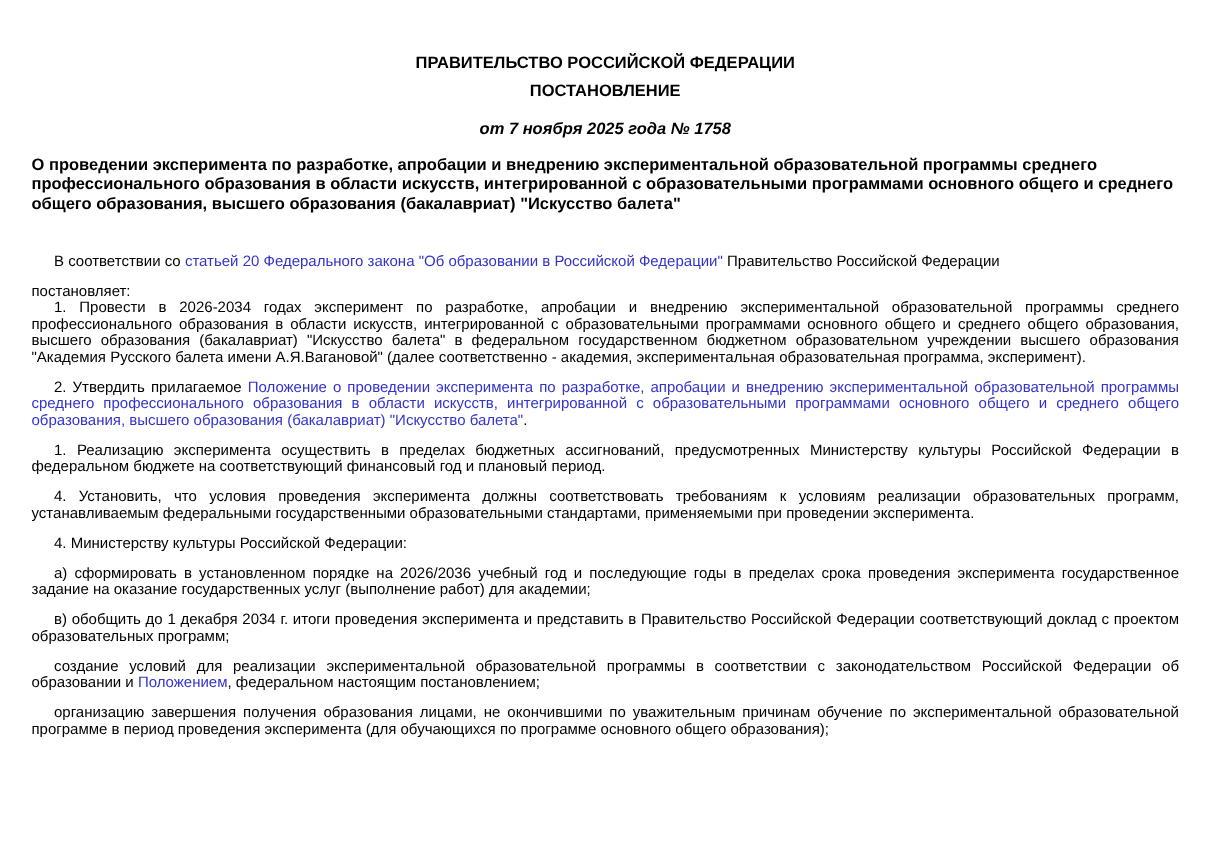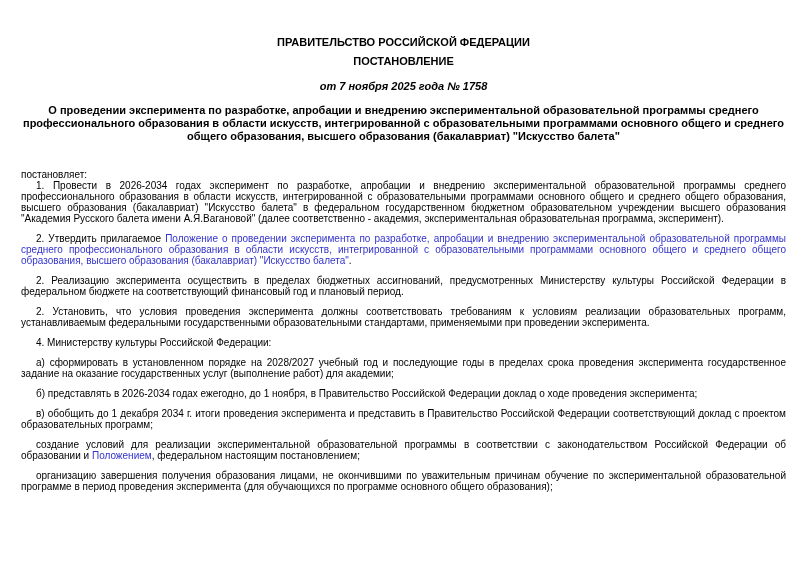--- a/index.html
+++ b/index.html
@@ -10,21 +10,21 @@
     color: #000000;
   }
   .page { width: 807px; height: 571px; padding: 36px 21px 0 21px; background: #ffffff; }
 
   .doc-header { text-align: center; font-weight: bold; font-size: 11px; line-height: 13px; }
   .doc-header .authority { margin-bottom: 6px; }
   .doc-header .doc-type  { margin-bottom: 12px; }
   .doc-header .doc-date  { margin-bottom: 11px; font-style: italic; }
 
   .doc-title {
-    font-size: 11px; font-weight: bold; text-align: center;
+    font-size: 11px; font-weight: bold; 
     line-height: 13px; margin-bottom: 26px;
   }
 
   .doc-body { font-size: 10px; line-height: 11px; }
   .doc-body p { text-align: justify; margin-bottom: 9px; }
   .doc-body p.indent { text-indent: 15px; }
   .doc-body p.flush  { text-indent: 0; margin-bottom: 0; }
 
   a.doc-link { color: var(--link-color, #3333cc); text-decoration: none; cursor: pointer; }
 </style>
@@ -34,25 +34,25 @@
 <div class="page">
   <header class="doc-header">
     <div class="authority">ПРАВИТЕЛЬСТВО РОССИЙСКОЙ ФЕДЕРАЦИИ</div>
     <div class="doc-type">ПОСТАНОВЛЕНИЕ</div>
     <div class="doc-date">от 7 ноября 2025 года № 1758</div>
   </header>
 
   <h1 class="doc-title">О проведении эксперимента по разработке, апробации и внедрению экспериментальной образовательной программы среднего профессионального образования в области искусств, интегрированной с образовательными программами основного общего и среднего общего образования, высшего образования (бакалавриат) "Искусство балета"</h1>
 
   <main class="doc-body">
+      <p class="indent"><span>В соответствии со </span><a class="doc-link" href="#">статьей 20 Федерального закона "Об образовании в Российской Федерации"</a><span> Правительство Российской Федерации</span></p>
       <p class="flush"><span>постановляет:</span></p>
       <p class="indent"><span>1. Провести в 2026-2034 годах эксперимент по разработке, апробации и внедрению экспериментальной образовательной программы среднего профессионального образования в области искусств, интегрированной с образовательными программами основного общего и среднего общего образования, высшего образования (бакалавриат) "Искусство балета" в федеральном государственном бюджетном образовательном учреждении высшего образования "Академия Русского балета имени А.Я.Вагановой" (далее соответственно - академия, экспериментальная образовательная программа, эксперимент).</span></p>
       <p class="indent"><span>2. Утвердить прилагаемое </span><a class="doc-link" href="#">Положение о проведении эксперимента по разработке, апробации и внедрению экспериментальной образовательной программы среднего профессионального образования в области искусств, интегрированной с образовательными программами основного общего и среднего общего образования, высшего образования (бакалавриат) "Искусство балета"</a><span>.</span></p>
-      <p class="indent"><span>2. Реализацию эксперимента осуществить в пределах бюджетных ассигнований, предусмотренных Министерству культуры Российской Федерации в федеральном бюджете на соответствующий финансовый год и плановый период.</span></p>
-      <p class="indent"><span>2. Установить, что условия проведения эксперимента должны соответствовать требованиям к условиям реализации образовательных программ, устанавливаемым федеральными государственными образовательными стандартами, применяемыми при проведении эксперимента.</span></p>
+      <p class="indent"><span>1. Реализацию эксперимента осуществить в пределах бюджетных ассигнований, предусмотренных Министерству культуры Российской Федерации в федеральном бюджете на соответствующий финансовый год и плановый период.</span></p>
+      <p class="indent"><span>4. Установить, что условия проведения эксперимента должны соответствовать требованиям к условиям реализации образовательных программ, устанавливаемым федеральными государственными образовательными стандартами, применяемыми при проведении эксперимента.</span></p>
       <p class="indent"><span>4. Министерству культуры Российской Федерации:</span></p>
-      <p class="indent"><span>а) сформировать в установленном порядке на 2028/2027 учебный год и последующие годы в пределах срока проведения эксперимента государственное задание на оказание государственных услуг (выполнение работ) для академии;</span></p>
-      <p class="indent"><span>б) представлять в 2026-2034 годах ежегодно, до 1 ноября, в Правительство Российской Федерации доклад о ходе проведения эксперимента;</span></p>
+      <p class="indent"><span>а) сформировать в установленном порядке на 2026/2036 учебный год и последующие годы в пределах срока проведения эксперимента государственное задание на оказание государственных услуг (выполнение работ) для академии;</span></p>
       <p class="indent"><span>в) обобщить до 1 декабря 2034 г. итоги проведения эксперимента и представить в Правительство Российской Федерации соответствующий доклад с проектом образовательных программ;</span></p>
       <p class="indent"><span>создание условий для реализации экспериментальной образовательной программы в соответствии с законодательством Российской Федерации об образовании и </span><a class="doc-link" href="#">Положением</a><span>, федеральном настоящим постановлением;</span></p>
       <p class="indent"><span>организацию завершения получения образования лицами, не окончившими по уважительным причинам обучение по экспериментальной образовательной программе в период проведения эксперимента (для обучающихся по программе основного общего образования);</span></p>
     </main>
 </div>
 
 </body></html>

